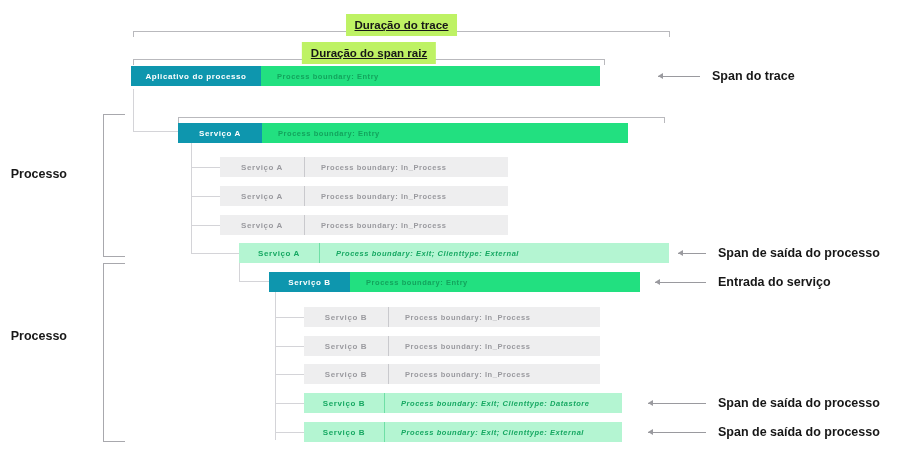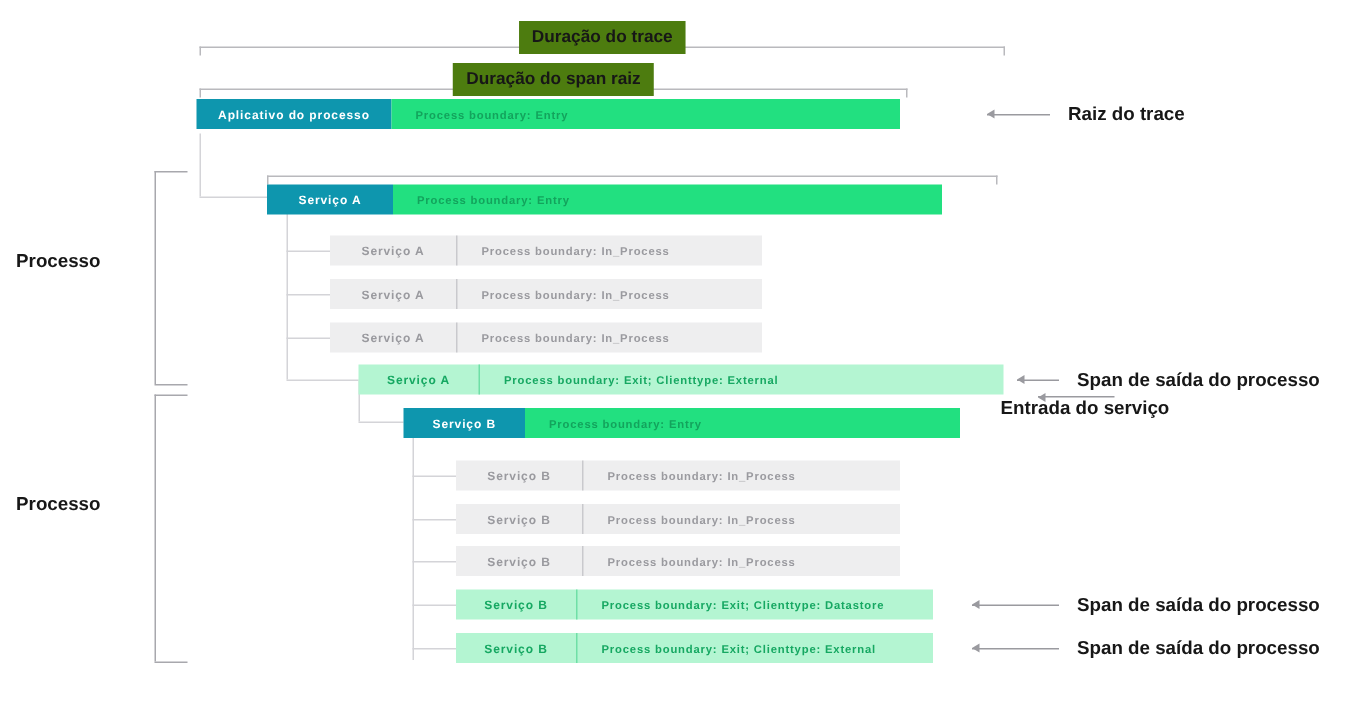--- a/index.html
+++ b/index.html
@@ -31,38 +31,39 @@
   .span.entry .meta{background:#22e080;color:#13a35c;}
 
   
   .span.inproc{background:#eeeeef;}
   .span.inproc .svc{color:#9a9a9f;background:transparent;}
   .span.inproc .meta{color:#9a9a9f;background:transparent;border-left:1.5px solid #c9c9cd;}
 
   
   .span.exit{background:#b4f5d2;}
   .span.exit .svc{color:#16a862;background:transparent;}
-  .span.exit .meta{color:#16a862;background:transparent;border-left:1.5px solid #6fdfa6;}
+  .span.exit .meta{color:#16a862;background:transparent;border-left:1.5px solid #6fdfa6;font-style:italic;}
 
   
   .bracket{position:absolute;height:22px;}
   .bracket .line{
     position:absolute;left:0;right:0;top:17px;height:0;
     border-top:1px solid #b9b9bd;
   }
   .bracket .cap{
     position:absolute;top:17px;width:0;height:6px;border-left:1px solid #b9b9bd;
   }
   .bracket .cap.l{left:0;}
   .bracket .cap.r{right:0;}
   .bracket .blabel{
     position:absolute;top:0;left:50%;transform:translateX(-50%);
-    background:#4d7c0f;padding:0 9px;
+    background:#bef264;padding:0 9px;
     font-size:11.5px;font-weight:bold;color:#171717;white-space:nowrap;
     line-height:22px;
+    text-decoration:underline;
   }
 
   
   .tvert{position:absolute;width:0;border-left:1px solid #d4d4d8;}
   .thoriz{position:absolute;height:0;border-top:1px solid #d4d4d8;}
 
   
   .pbracket{position:absolute;width:0;border-left:1px solid #a8a8ad;}
   .ptick{position:absolute;height:0;border-top:1px solid #a8a8ad;width:22px;}
   .plabel{
@@ -196,33 +197,33 @@
   <div class="pbracket" style="left:103px;top:263px;height:178px;"></div>
   <div class="ptick" style="left:103px;top:263px;"></div>
   <div class="ptick" style="left:103px;top:441px;"></div>
   <div class="plabel" style="left:75px;top:336px;transform:translate(-100%,-50%);padding-right:8px;">Processo</div>
 
   <div class="callout" style="left:658px;top:69px;">
     <div class="arrowline" style="width:42px;">
       <span class="head"></span>
       <span class="shaft" style="width:42px;"></span>
     </div>
-    <div class="ctext">Raiz do trace</div>
+    <div class="ctext">Span do trace</div>
   </div>
 
 
   <div class="callout" style="left:678px;top:246px;">
     <div class="arrowline" style="width:28px;">
       <span class="head"></span>
       <span class="shaft" style="width:28px;"></span>
     </div>
     <div class="ctext">Span de saída do processo</div>
   </div>
 
-  <div class="callout" style="left:655px;top:264px;flex-direction:column;">
+  <div class="callout" style="left:655px;top:275px;">
     <div class="arrowline" style="width:51px;">
       <span class="head"></span>
       <span class="shaft" style="width:51px;"></span>
     </div>
     <div class="ctext">Entrada do serviço</div>
   </div>
 
   <div class="callout" style="left:648px;top:396px;">
     <div class="arrowline" style="width:58px;">
       <span class="head"></span>

